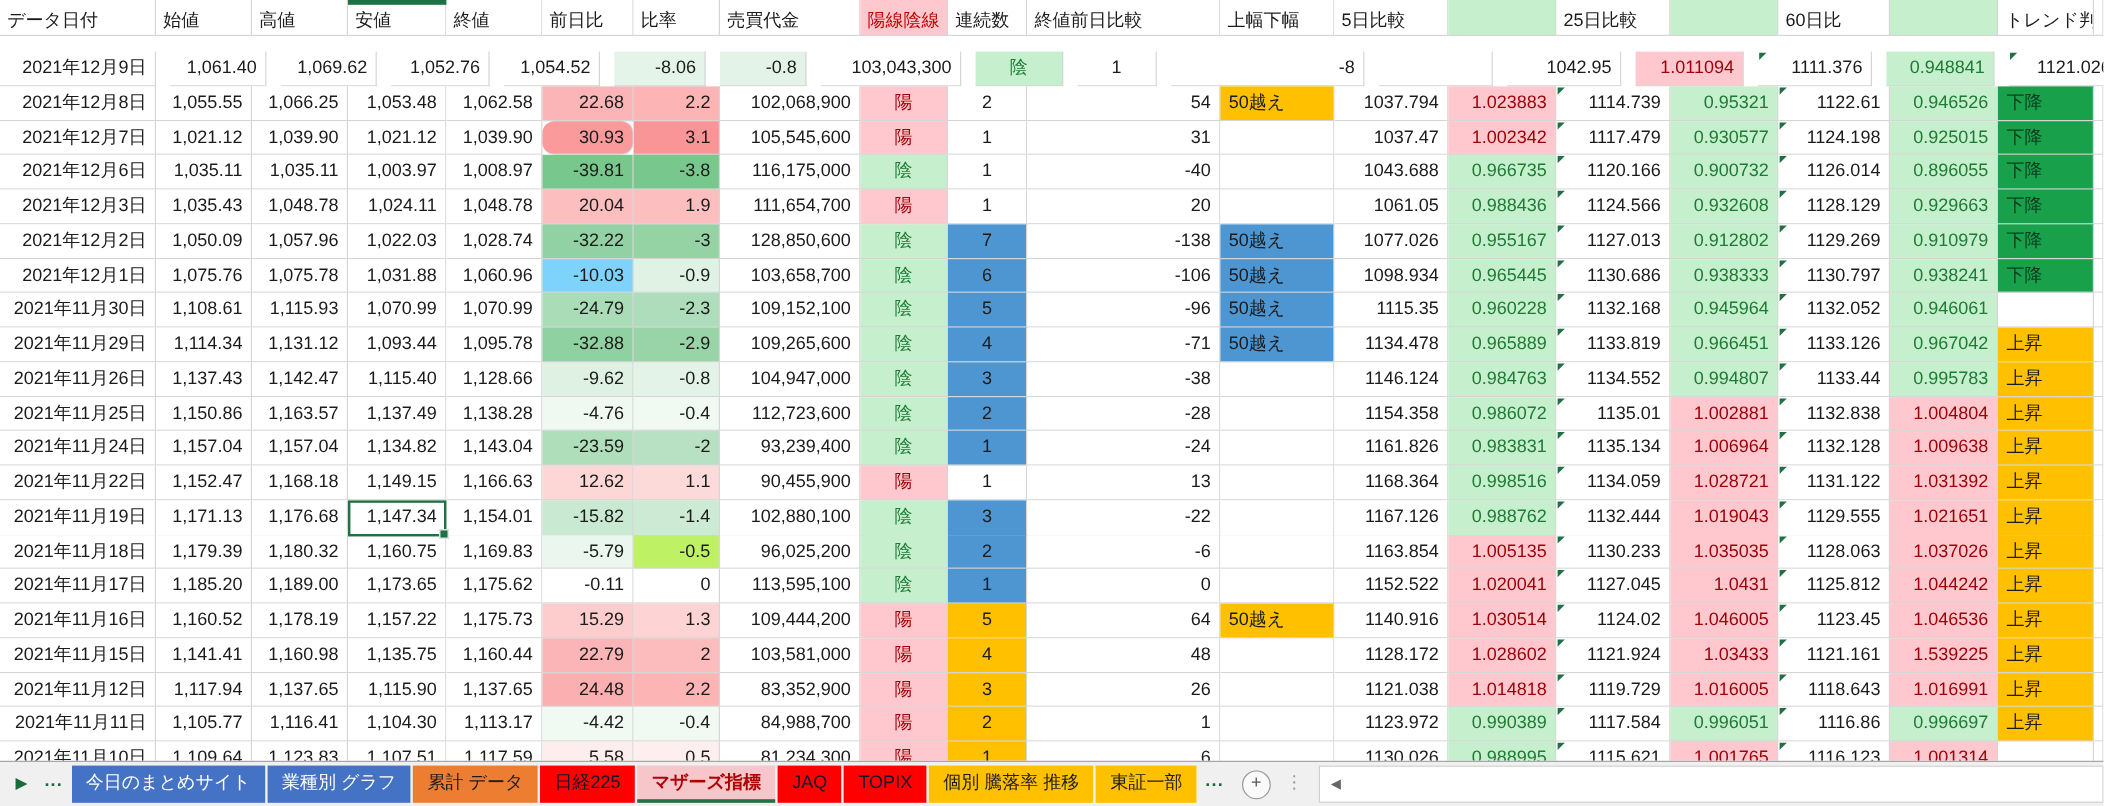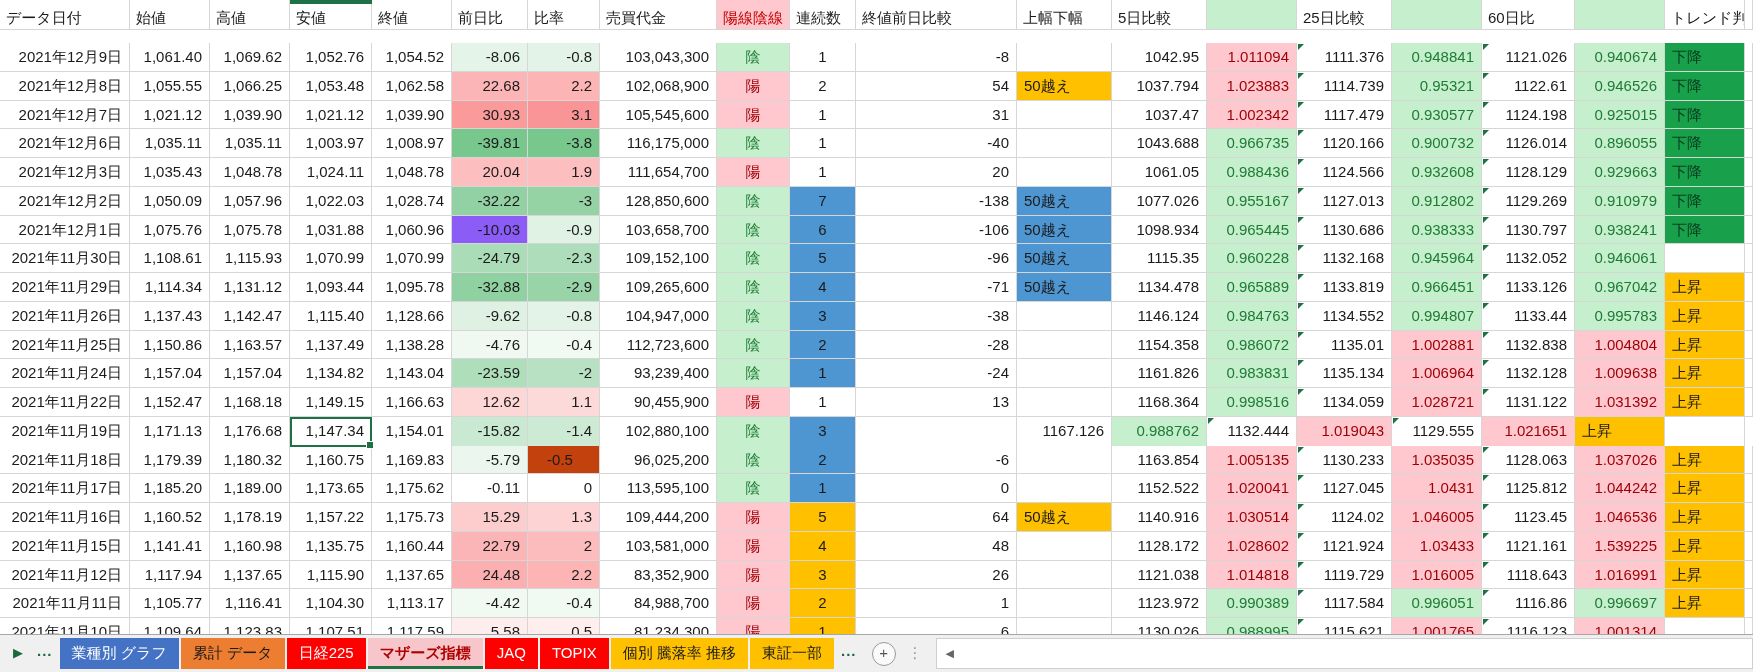--- a/index.html
+++ b/index.html
@@ -42,21 +42,21 @@
   #col-indicator{position:absolute;top:0;height:4px;background:var(--selection);z-index:4}
   
   #tabs{
     position:relative;width:1753px;height:38px;box-sizing:border-box;
     background:#f0f0f0;border-top:1px solid #a6a6a6;
     display:flex;align-items:flex-start;padding:3px 0 0 6px;gap:2px;
   }
   .tab{height:31px;line-height:30px;padding:0 12px;box-sizing:border-box;white-space:nowrap;cursor:default}
   .tab-blue{background:var(--tab_blue);color:#fff}
   .tab-orange{background:var(--tab_orange);color:#1b1b1b}
-  .tab-red{background:var(--tab_red);color:#ffffff}
+  .tab-red{background:var(--tab_red);color:#0f172a}
   .tab-yellow{background:var(--tab_yellow);color:#1b1b1b}
   .tab-active{background:var(--tab_active_bg);color:var(--tab_active_text);border-bottom:3px solid var(--tab_active_underline);font-weight:bold}
   .tab-clip{max-width:98px;overflow:hidden}
   .nav-arrow{color:#1a6b3c;line-height:30px;padding:0 7px;font-size:13px}
   .ellipsis{color:#1a6b3c;line-height:26px;padding:0 5px;letter-spacing:1px;font-weight:bold}
   .add-btn{width:22px;height:22px;border:1px solid #999;border-radius:50%;text-align:center;line-height:20px;margin:4px 5px 0 8px;color:#555;background:#fafafa}
   .dots{color:#9a9a9a;line-height:30px;padding:0 5px}
   .scrollbar{flex:1;height:31px;background:#fff;border:1px solid #cfcfcf;margin:0 0 0 6px;display:flex;align-items:center;box-sizing:border-box}
   .scroll-arrow{color:#666;padding:0 9px;font-size:11px}
 </style>
@@ -81,21 +81,21 @@
         <div class="cell hcell ">上幅下幅</div>
         <div class="cell hcell ">5日比較</div>
         <div class="cell hcell hdr-green"></div>
         <div class="cell hcell ">25日比較</div>
         <div class="cell hcell hdr-green"></div>
         <div class="cell hcell ">60日比</div>
         <div class="cell hcell hdr-green"></div>
         <div class="cell hcell ">トレンド判定</div>
         <div class="cell hcell "></div>
       </div>
-      <div class="grid-row data-row" style="grid-template-columns: 130px 80px 80px 82px 80px 76px 72px 117px 73px 66px 161px 95px 95px 90px 95px 90px 93px 90px 80px 8px;">
+      <div class="grid-row data-row" style="grid-template-columns: 130px 80px 80px 82px 80px 76px 72px 117px 73px 66px 161px 95px 95px 90px 95px 90px 93px 90px 80px 8px; gap: 12px;">
         <div class="cell right">2021年12月9日</div>
         <div class="cell right">1,061.40</div>
         <div class="cell right">1,069.62</div>
         <div class="cell right">1,052.76</div>
         <div class="cell right">1,054.52</div>
         <div class="cell right" style="background: rgb(228, 244, 232);">-8.06</div>
         <div class="cell right" style="background: rgb(227, 243, 231);">-0.8</div>
         <div class="cell right">103,043,300</div>
         <div class="cell center bear">陰</div>
         <div class="cell center">1</div>
@@ -131,21 +131,21 @@
         <div class="cell right ratio-lo">0.946526</div>
         <div class="cell left trend-down">下降</div>
         <div class="cell left"></div>
       </div>
       <div class="grid-row data-row" style="grid-template-columns: 130px 80px 80px 82px 80px 76px 72px 117px 73px 66px 161px 95px 95px 90px 95px 90px 93px 90px 80px 8px;">
         <div class="cell right">2021年12月7日</div>
         <div class="cell right">1,021.12</div>
         <div class="cell right">1,039.90</div>
         <div class="cell right">1,021.12</div>
         <div class="cell right">1,039.90</div>
-        <div class="cell right" style="background: rgb(250, 154, 155);">30.93</div>
+        <div class="cell right" style="background: rgb(250, 154, 155); border-radius: 10px;">30.93</div>
         <div class="cell right" style="background: rgb(250, 149, 151);">3.1</div>
         <div class="cell right">105,545,600</div>
         <div class="cell center bull">陽</div>
         <div class="cell center">1</div>
         <div class="cell right">31</div>
         <div class="cell left"></div>
         <div class="cell right">1037.47</div>
         <div class="cell right ratio-hi">1.002342</div>
         <div class="cell right tri">1117.479</div>
         <div class="cell right ratio-lo">0.930577</div>
@@ -219,21 +219,21 @@
         <div class="cell right ratio-lo">0.910979</div>
         <div class="cell left trend-down">下降</div>
         <div class="cell left"></div>
       </div>
       <div class="grid-row data-row" style="grid-template-columns: 130px 80px 80px 82px 80px 76px 72px 117px 73px 66px 161px 95px 95px 90px 95px 90px 93px 90px 80px 8px;">
         <div class="cell right">2021年12月1日</div>
         <div class="cell right">1,075.76</div>
         <div class="cell right">1,075.78</div>
         <div class="cell right">1,031.88</div>
         <div class="cell right">1,060.96</div>
-        <div class="cell right" style="background: #8b5cf6;">-10.03</div>
+        <div class="cell right" style="background: #7dd3fc;">-10.03</div>
         <div class="cell right" style="background: rgb(223, 242, 228);">-0.9</div>
         <div class="cell right">103,658,700</div>
         <div class="cell center bear">陰</div>
         <div class="cell center hl-blue">6</div>
         <div class="cell right">-106</div>
         <div class="cell left hl-blue">50越え</div>
         <div class="cell right">1098.934</div>
         <div class="cell right ratio-lo">0.965445</div>
         <div class="cell right tri">1130.686</div>
         <div class="cell right ratio-lo">0.938333</div>
@@ -378,38 +378,39 @@
         <div class="cell right">2021年11月19日</div>
         <div class="cell right">1,171.13</div>
         <div class="cell right">1,176.68</div>
         <div class="cell right selected">1,147.34</div>
         <div class="cell right">1,154.01</div>
         <div class="cell right" style="background: rgb(201, 233, 210);">-15.82</div>
         <div class="cell right" style="background: rgb(205, 234, 213);">-1.4</div>
         <div class="cell right">102,880,100</div>
         <div class="cell center bear">陰</div>
         <div class="cell center hl-blue">3</div>
+        <div class="cell right">-22</div>
         <div class="cell left"></div>
         <div class="cell right">1167.126</div>
         <div class="cell right ratio-lo">0.988762</div>
         <div class="cell right tri">1132.444</div>
         <div class="cell right ratio-hi">1.019043</div>
         <div class="cell right tri">1129.555</div>
         <div class="cell right ratio-hi">1.021651</div>
         <div class="cell left trend-up">上昇</div>
         <div class="cell left"></div>
       </div>
       <div class="grid-row data-row" style="grid-template-columns: 130px 80px 80px 82px 80px 76px 72px 117px 73px 66px 161px 95px 95px 90px 95px 90px 93px 90px 80px 8px;">
         <div class="cell right">2021年11月18日</div>
         <div class="cell right">1,179.39</div>
         <div class="cell right">1,180.32</div>
         <div class="cell right">1,160.75</div>
         <div class="cell right">1,169.83</div>
         <div class="cell right" style="background: rgb(235, 247, 238);">-5.79</div>
-        <div class="cell right" style="background: #c2410c; text-align: center;">-0.5</div>
+        <div class="cell right" style="background: #bef264;">-0.5</div>
         <div class="cell right">96,025,200</div>
         <div class="cell center bear">陰</div>
         <div class="cell center hl-blue">2</div>
         <div class="cell right">-6</div>
         <div class="cell left"></div>
         <div class="cell right">1163.854</div>
         <div class="cell right ratio-hi">1.005135</div>
         <div class="cell right tri">1130.233</div>
         <div class="cell right ratio-hi">1.035035</div>
         <div class="cell right tri">1128.063</div>
@@ -546,20 +547,21 @@
         <div class="cell right ratio-hi">1.001765</div>
         <div class="cell right tri">1116.123</div>
         <div class="cell right ratio-hi">1.001314</div>
         <div class="cell left"></div>
         <div class="cell left"></div>
       </div>
     </div>
   <div id="tabs">
       <span class="nav-arrow">▶</span>
       <span class="ellipsis">...</span>
+      <div class="tab tab-blue">今日のまとめサイト</div>
       <div class="tab tab-blue">業種別 グラフ</div>
       <div class="tab tab-orange">累計 データ</div>
       <div class="tab tab-red">日経225</div>
       <div class="tab tab-active">マザーズ指標</div>
       <div class="tab tab-red">JAQ</div>
       <div class="tab tab-red">TOPIX</div>
       <div class="tab tab-yellow">個別 騰落率 推移</div>
       <div class="tab tab-yellow tab-clip">東証一部</div>
       <span class="ellipsis">...</span>
       <span class="add-btn">+</span>

